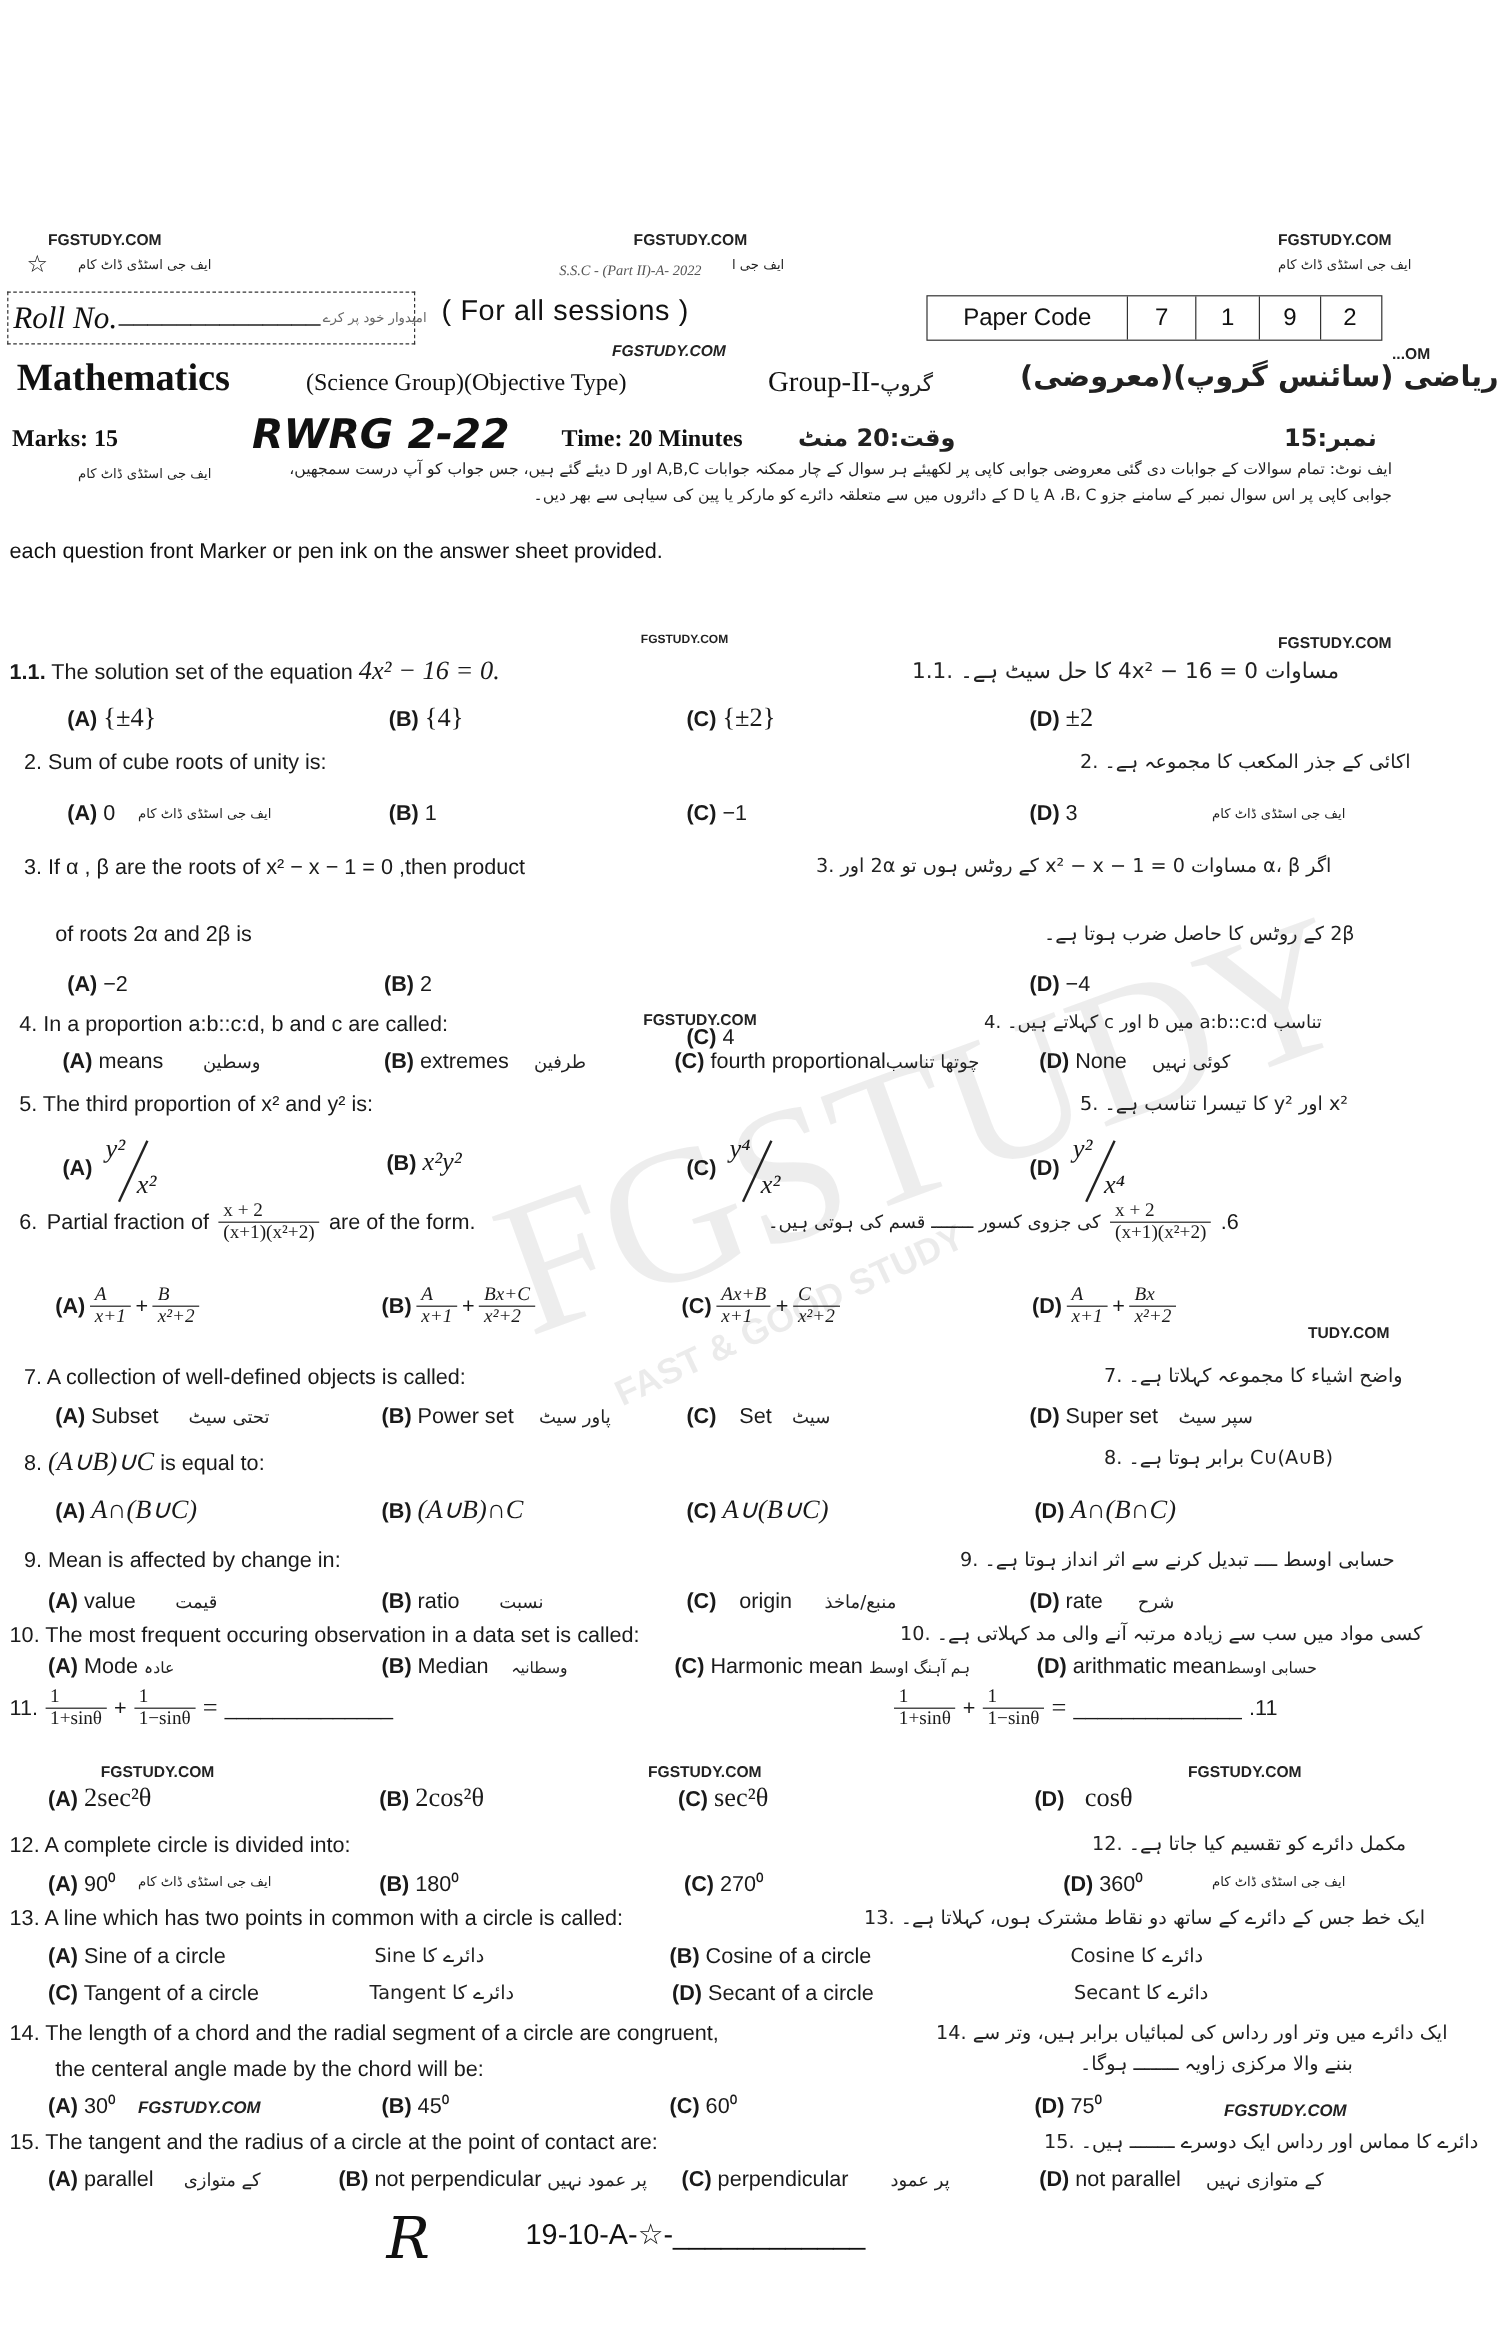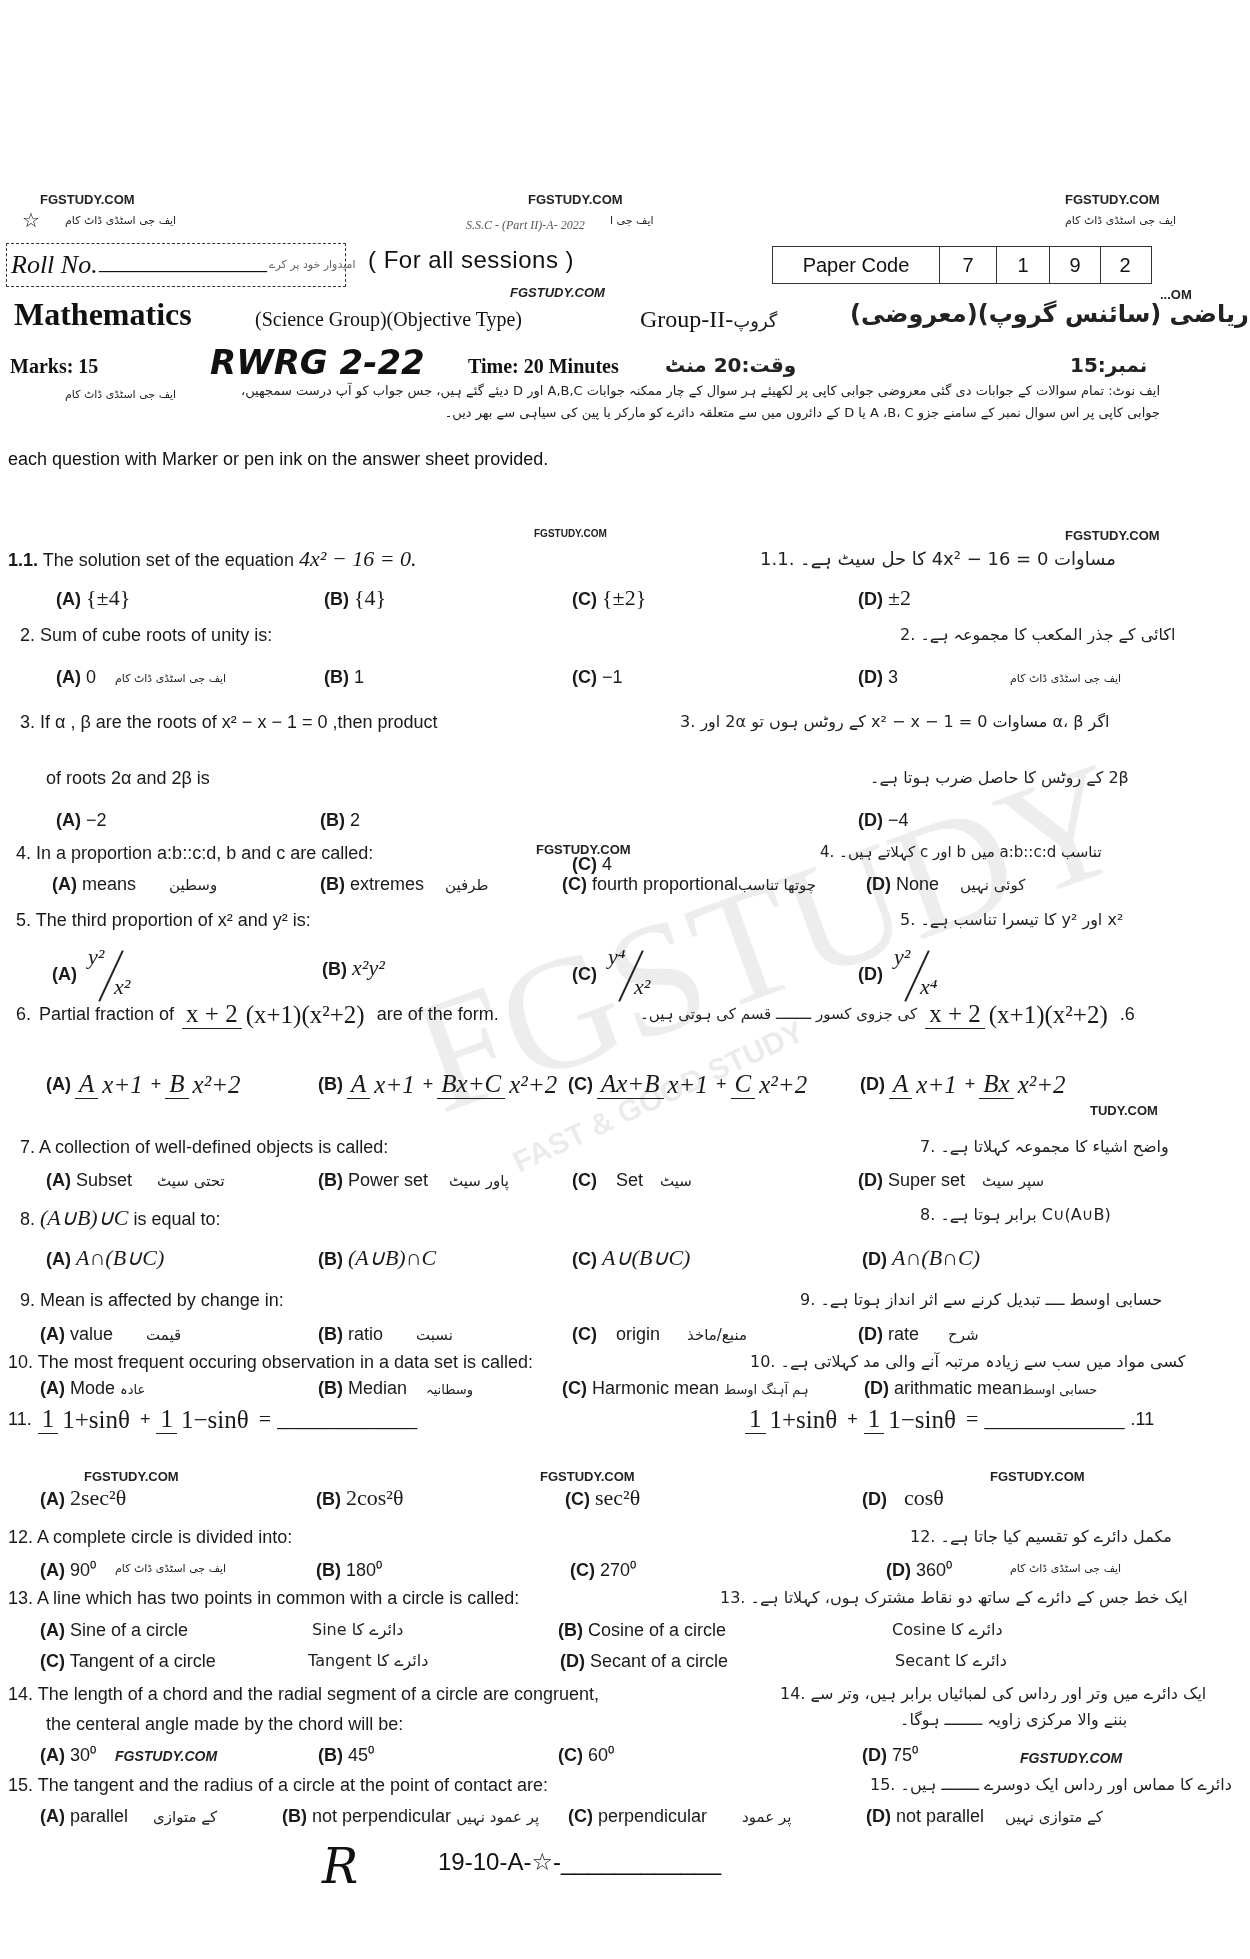--- a/index.html
+++ b/index.html
@@ -11,21 +11,21 @@
   .urdu-sm{font-size:11px;}
   .serif{font-family:"Liberation Serif",serif;}
   .math{font-family:"Liberation Serif",serif;font-style:italic;font-size:22px;}
   .q{font-size:18px;color:#1a1a1a;}
   .opt{font-size:18px;color:#1a1a1a;}
   .opt b{font-weight:bold;}
   .rollbox{border:1.5px dashed #333;}
   .codebox{display:flex;border:1.5px solid #333;height:36px;}
   .codebox div{border-right:1.5px solid #333;display:flex;align-items:center;justify-content:center;font-size:20px;}
   .codebox div:last-child{border-right:none;}
-  .frac{display:inline-flex;flex-direction:row;align-items:center;vertical-align:middle;font-family:"Liberation Serif",serif;font-size:25px;}
+  .frac{display:inline-flex;flex-direction:column;vertical-align:middle;font-family:"Liberation Serif",serif;font-size:16px;}
   .frac .n{padding:0 4px;border-bottom:1.5px solid #222;line-height:1.1;}
   .frac .d{padding:0 4px;line-height:1.1;}
   .slash{display:inline-block;position:relative;width:60px;height:60px;font-family:"Liberation Serif",serif;font-style:italic;font-size:22px;vertical-align:middle;}
   .slash .t{position:absolute;left:6px;top:0;}
   .slash .b{position:absolute;left:32px;top:30px;}
   .slash .line{position:absolute;left:28px;top:4px;width:2px;height:56px;background:#222;transform:rotate(25deg);}
   .watermark{position:absolute;left:420px;top:880px;width:520px;height:260px;font-family:"Liberation Serif",serif;font-size:160px;color:rgba(0,0,0,0.07);transform:rotate(-20deg);pointer-events:none;}
 </style>
 </head>
 <body>
@@ -74,21 +74,21 @@
 <div class="abs" style="left:210px;top:342px;font-size:34px;font-weight:bold;font-style:italic;font-family:'DejaVu Sans',sans-serif;">RWRG 2-22</div>
 <div class="abs serif" style="left:468px;top:355px;font-size:20px;font-weight:bold;">Time: 20 Minutes</div>
 <div class="abs urdu" style="left:665px;top:353px;font-size:20px;font-weight:bold;">وقت:20 منٹ</div>
 <div class="abs urdu" style="left:1070px;top:353px;font-size:20px;font-weight:bold;">نمبر:15</div>
 
 <div class="abs urdu urdu-sm" style="left:65px;top:388px;">ایف جی اسٹڈی ڈاٹ کام</div>
 <div class="abs urdu" style="left:240px;top:383px;font-size:13px;width:920px;text-align:right;">ایف نوٹ: تمام سوالات کے جوابات دی گئی معروضی جوابی کاپی پر لکھیئے ہر سوال کے چار ممکنہ جوابات A,B,C اور D دیئے گئے ہیں، جس جواب کو آپ درست سمجھیں،</div>
 <div class="abs urdu" style="left:440px;top:405px;font-size:13px;width:720px;text-align:right;">جوابی کاپی پر اس سوال نمبر کے سامنے جزو A ،B، C یا D کے دائروں میں سے متعلقہ دائرے کو مارکر یا پین کی سیاہی سے بھر دیں۔</div>
 
 <div class="abs" style="left:8px;top:446px;font-size:18px;line-height:27px;">
-  <div>each question with Marker or pen ink on the answer sheet provided.</div>
+  <div>each question front Marker or pen ink on the answer sheet provided.</div>
 </div>
 <div class="abs wm" style="left:534px;top:528px;font-size:10px;">FGSTUDY.COM</div>
 <div class="abs wm" style="left:1065px;top:528px;">FGSTUDY.COM</div>
 
 <div class="abs q" style="left:8px;top:546px;">
   <b>1.1.</b> <span>The solution set of the equation</span> <span class="math">4x² − 16 = 0.</span>
 </div>
 <div class="abs urdu" style="left:760px;top:548px;font-size:18px;"><span>مساوات 4x² − 16 = 0 کا حل سیٹ ہے۔</span> <span>.1.1</span></div>
 <div class="abs opt" style="left:56px;top:585px;"><b>(A)</b> <span class="math" style="font-style:normal;">{±4}</span></div>
 <div class="abs opt" style="left:324px;top:585px;"><b>(B)</b> <span class="math" style="font-style:normal;">{4}</span></div>

